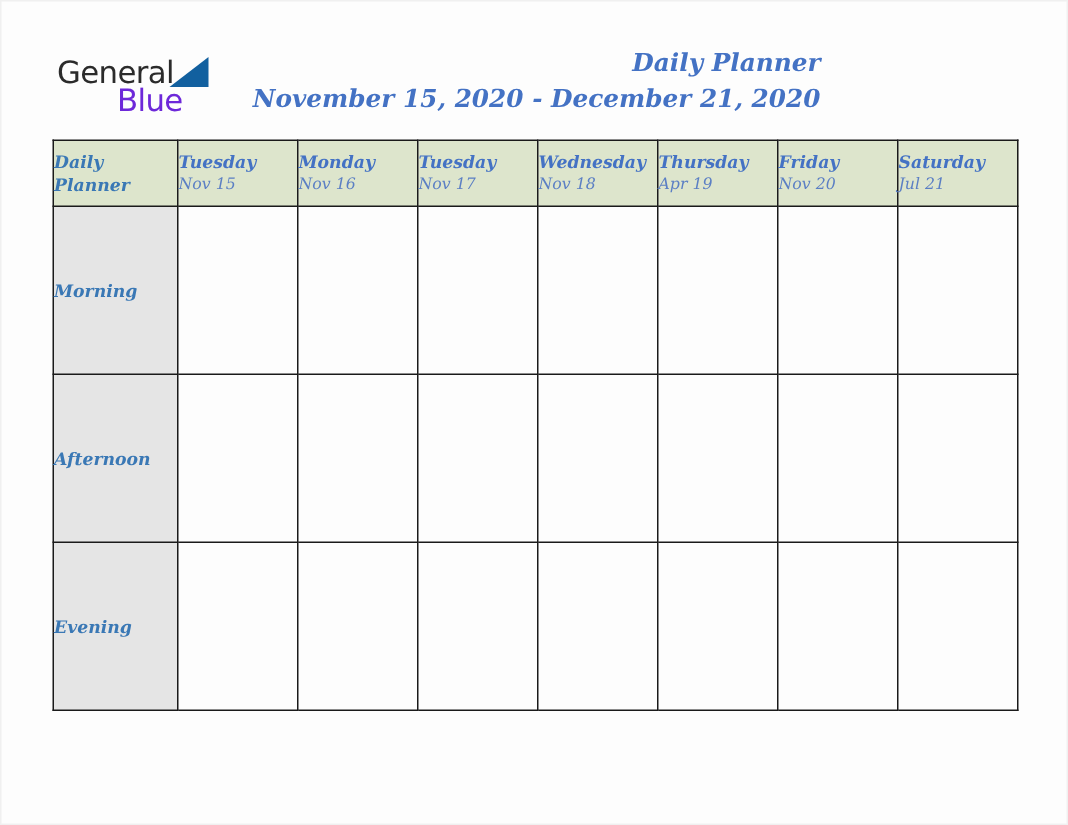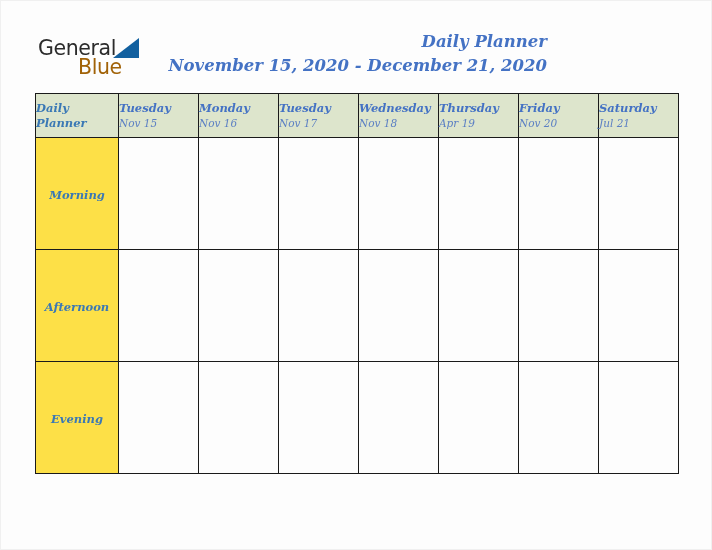--- a/index.html
+++ b/index.html
@@ -55,21 +55,21 @@
     line-height: 22px;
     white-space: nowrap;
   }
   .logo-blue {
     position: absolute;
     left: 40px;
     top: 19px;
     font-family: "DejaVu Sans", sans-serif;
     font-size: 20.5px;
     letter-spacing: -0.4px;
-    color: #a16207;
+    color: #6d28d9;
     line-height: 22px;
     white-space: nowrap;
   }
   .logo-triangle {
     position: absolute;
     left: 75px;
     top: 1px;
     width: 0;
     height: 0;
     border-left: 26px solid transparent;
@@ -150,22 +150,22 @@
     font-family: "DejaVu Serif", "Liberation Serif", serif;
     font-style: italic;
     font-weight: bold;
     font-size: 11.5px;
     color: #3a78b5;
     line-height: 15px;
     white-space: nowrap;
   }
 
   td.row-label {
-    background: #fde047;
-    text-align: center;
+    background: #e5e5e5;
+    text-align: left;
     vertical-align: middle;
     height: 111px;
   }
   .row-label-text {
     font-family: "DejaVu Serif", "Liberation Serif", serif;
     font-style: italic;
     font-weight: bold;
     font-size: 11.5px;
     color: #3a78b5;
     white-space: nowrap;

